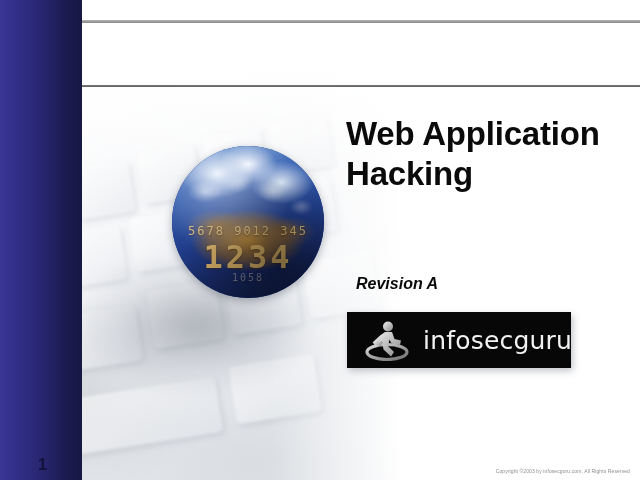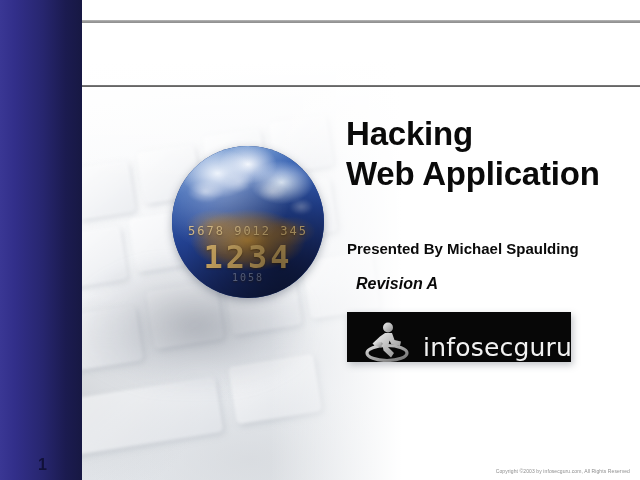--- a/index.html
+++ b/index.html
@@ -200,24 +200,24 @@
     font-style: italic;
     color: #0a0a0a;
   }
 
   
   .logo-box {
     position: absolute;
     left: 347px;
     top: 312px;
     width: 224px;
-    height: 50px;
+    height: 56px;
     background: #070707;
     display: flex;
-    align-items: flex-end;
+    align-items: center;
     box-shadow: 2px 3px 7px rgba(120,126,136,0.45);
   }
   .logo-mark {
     width: 52px;
     height: 42px;
     margin-left: 14px;
     flex: 0 0 auto;
     display: block;
   }
   .logo-word {
@@ -280,25 +280,24 @@
     <div class="globe-sky"></div>
     <div class="globe-land"></div>
     <div class="globe-swirl"></div>
     <div class="globe-digits digits-small">5678  9012  345</div>
     <div class="globe-digits digits-big">1234</div>
     <div class="globe-digits digits-faint">1058</div>
     <div class="globe-shade"></div>
   </div>
 
   <div class="title">
+    <div>Web Application</div>
     <div>Hacking</div>
-    <div>Web Application</div>
-  </div>
-
-  <div class="presenter">Presented By Michael Spaulding</div>
+  </div>
+
 
   <div class="revision">Revision A</div>
 
   <div class="logo-box">
     <svg class="logo-mark" viewBox="0 0 52 42">
       <defs>
         <linearGradient id="silver" x1="0" y1="0" x2="1" y2="1">
           <stop offset="0%" stop-color="#f0f0f0"></stop>
           <stop offset="45%" stop-color="#c4c4c4"></stop>
           <stop offset="100%" stop-color="#8a8a8a"></stop>

